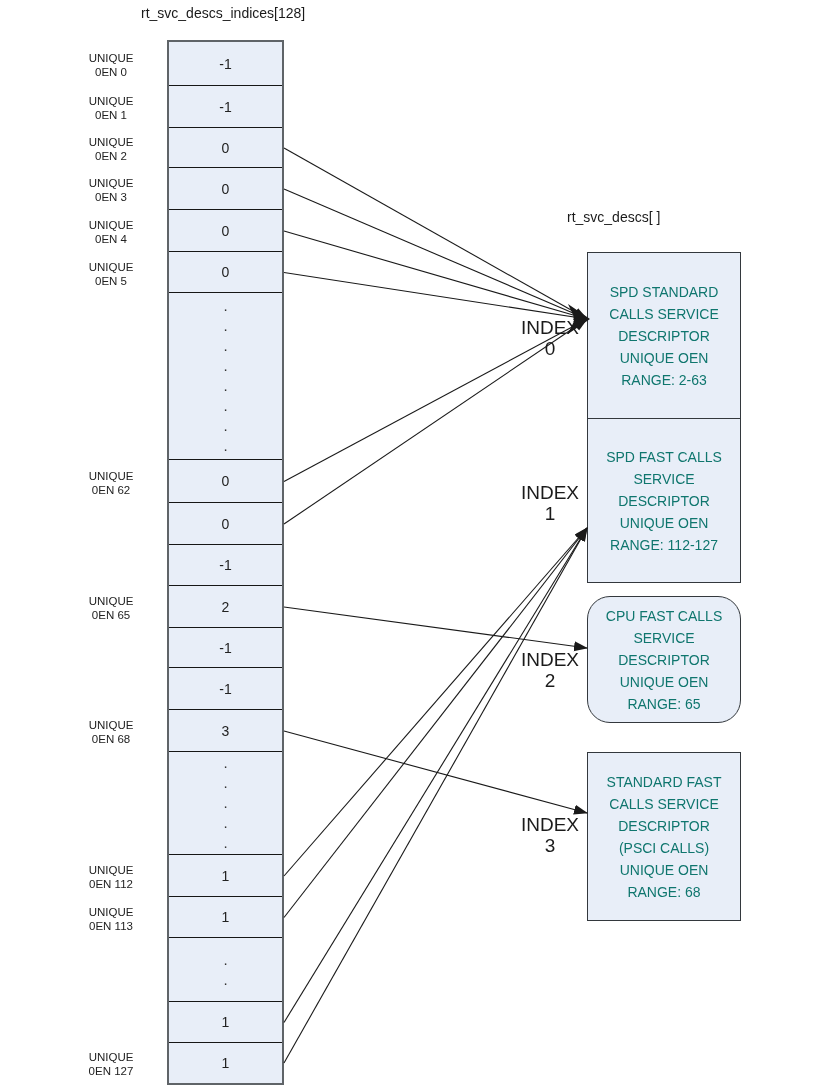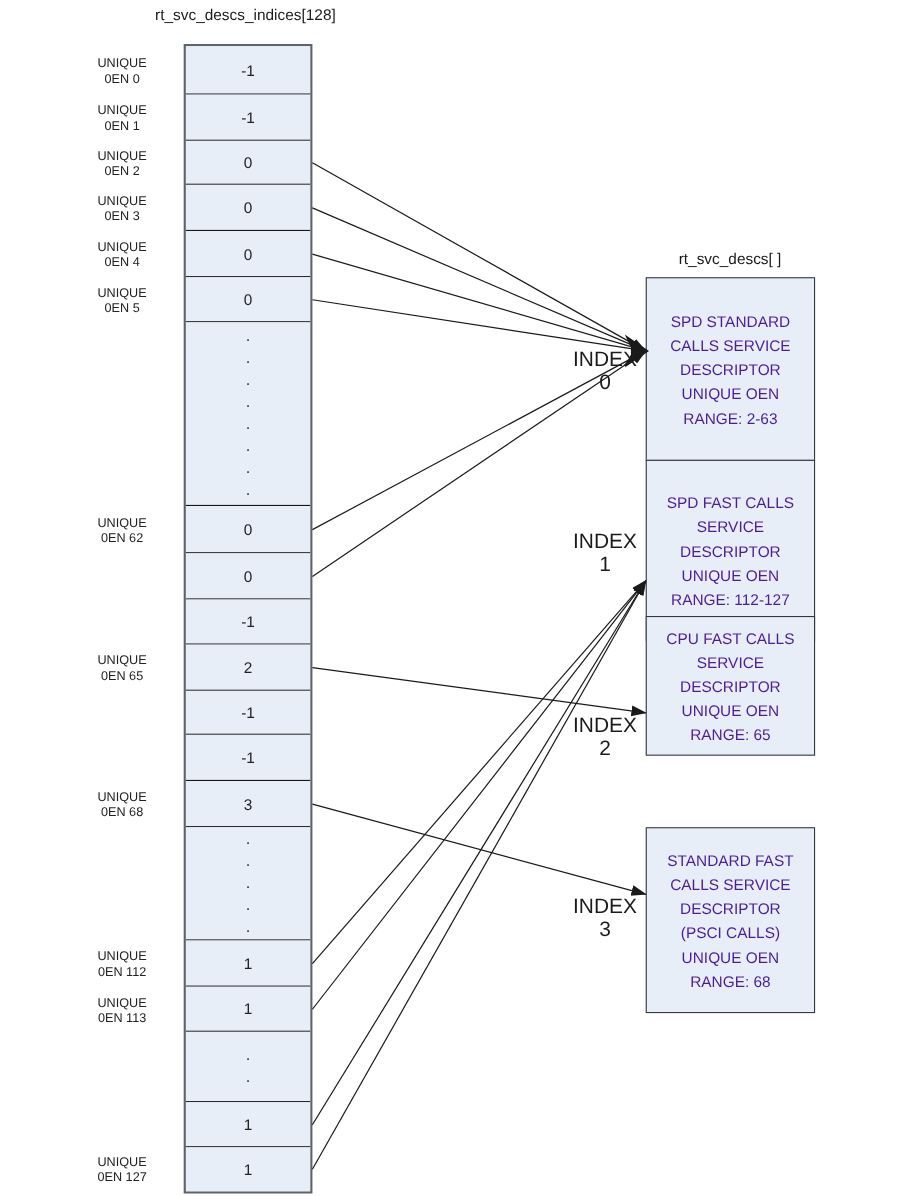--- a/index.html
+++ b/index.html
@@ -7,21 +7,21 @@
     width:827px;height:1087px;position:relative;overflow:hidden;
     background:#ffffff;
     font-family:"Liberation Sans", sans-serif;
     color:#1f1f1f;
   }
   .stage{position:absolute;left:0;top:0;width:827px;height:1087px;}
   .diagram-title{
     position:absolute;font-size:14px;color:#1a1a1a;white-space:pre;text-align:center;
   }
   #left-title{left:141px;top:5px;}
-  #right-title{left:617px;top:209px;margin-top:18px;}
+  #right-title{left:567px;top:209px;}
   
   #indices-array{
     position:absolute;left:167px;top:40px;width:117px;
     box-sizing:border-box;border:2px solid #5f6468;background:#e8eef8;
   }
   .cell{
     box-sizing:border-box;border-bottom:1px solid #161616;
     display:flex;align-items:center;justify-content:center;
     font-size:14px;color:#222;background:#e8eef8;
   }
@@ -36,21 +36,21 @@
     font-size:11.5px;line-height:14px;color:#222;white-space:pre-line;
   }
   
   .desc-box{
     position:absolute;left:587px;width:154px;box-sizing:border-box;
     border:1.5px solid #33383d;background:#e8eef8;
     display:flex;align-items:center;justify-content:center;
   }
   .desc-text{
     width:100%;text-align:center;font-size:14px;line-height:22px;
-    color:#4c1d95;white-space:pre-line;
+    color:#0f766e;white-space:pre-line;
   }
   
   .index-label{
     position:absolute;width:96px;left:502px;text-align:center;
     font-size:19px;line-height:21px;color:#1b1b1b;white-space:pre-line;
   }
   #connector-svg{position:absolute;left:0;top:0;pointer-events:none;}
 </style>
 </head>
 <body>
@@ -128,21 +128,21 @@
 UNIQUE OEN
 RANGE: 2-63</div>
       </div>
       <div class="desc-box" style="top: 418px; height: 165px;">
         <div class="desc-text">SPD FAST CALLS
 SERVICE
 DESCRIPTOR
 UNIQUE OEN
 RANGE: 112-127</div>
       </div>
-      <div class="desc-box" style="top: 560px; height: 127px;">
+      <div class="desc-box" style="top: 596px; height: 127px; border-radius: 23px;">
         <div class="desc-text">CPU FAST CALLS
 SERVICE
 DESCRIPTOR
 UNIQUE OEN
 RANGE: 65</div>
       </div>
       <div class="desc-box" style="top: 752px; height: 169px;">
         <div class="desc-text">STANDARD FAST
 CALLS SERVICE
 DESCRIPTOR

